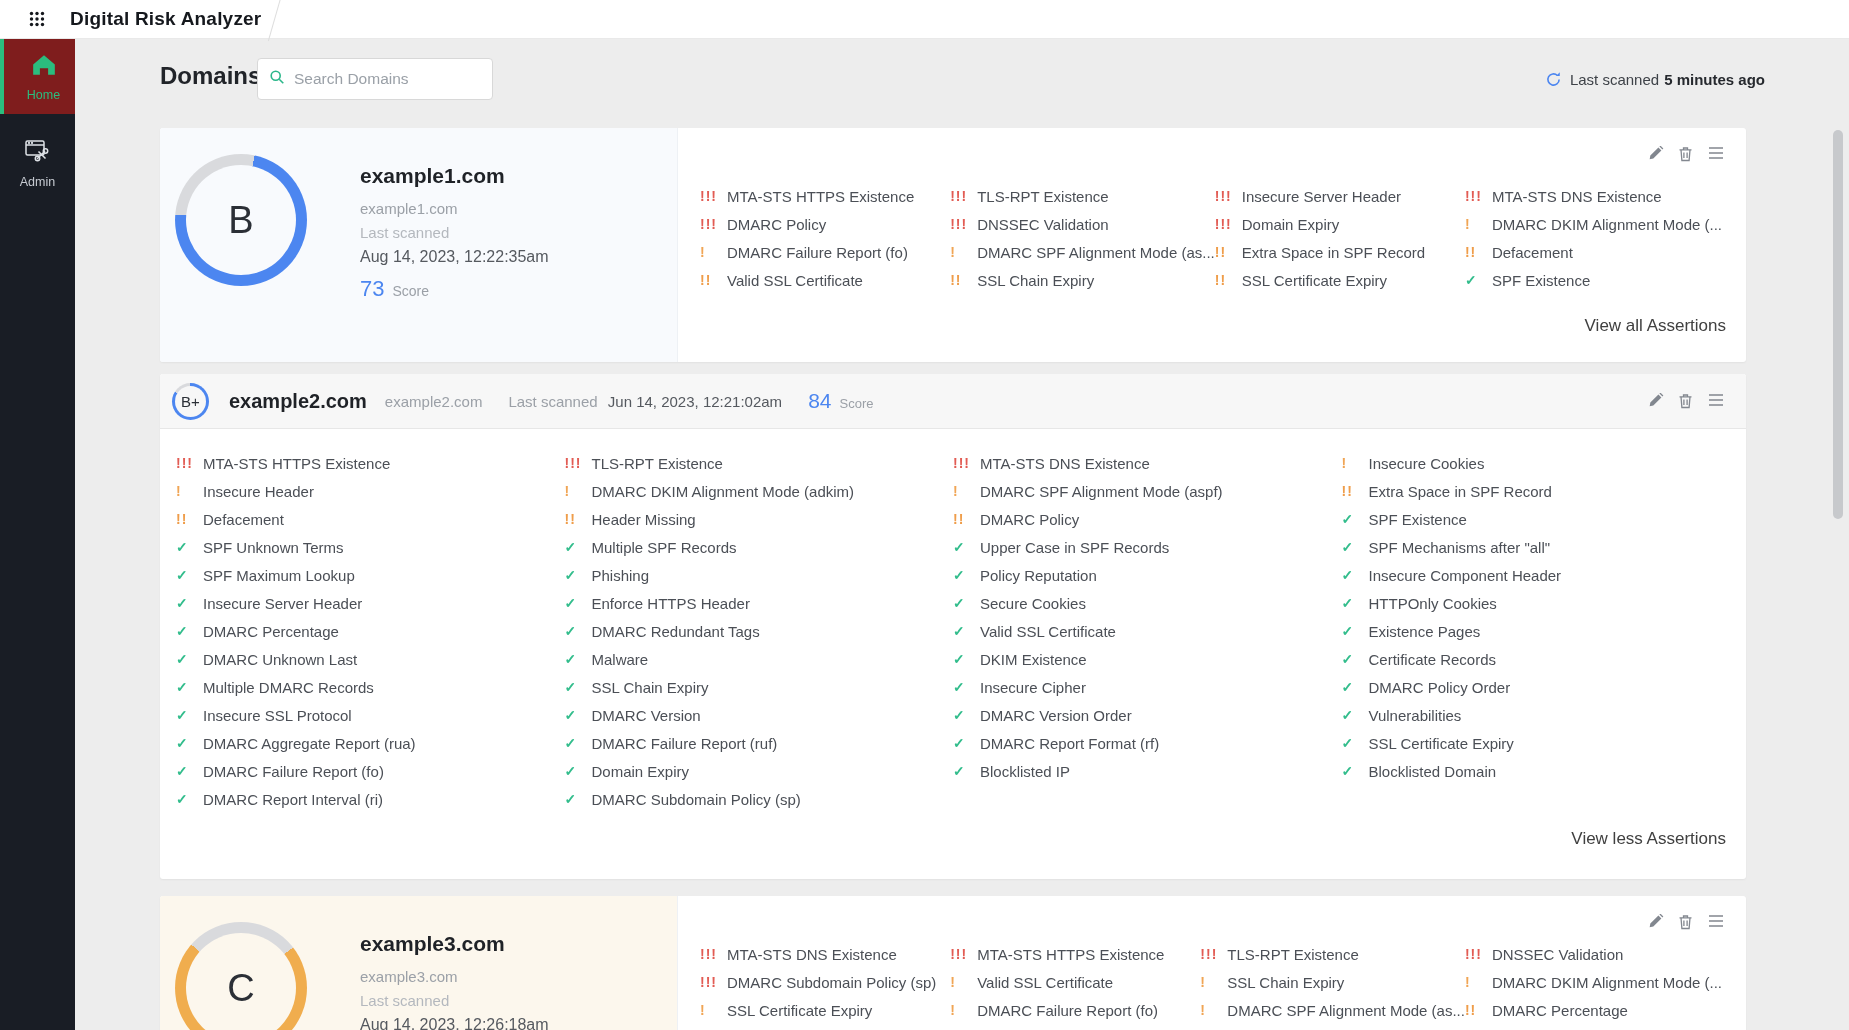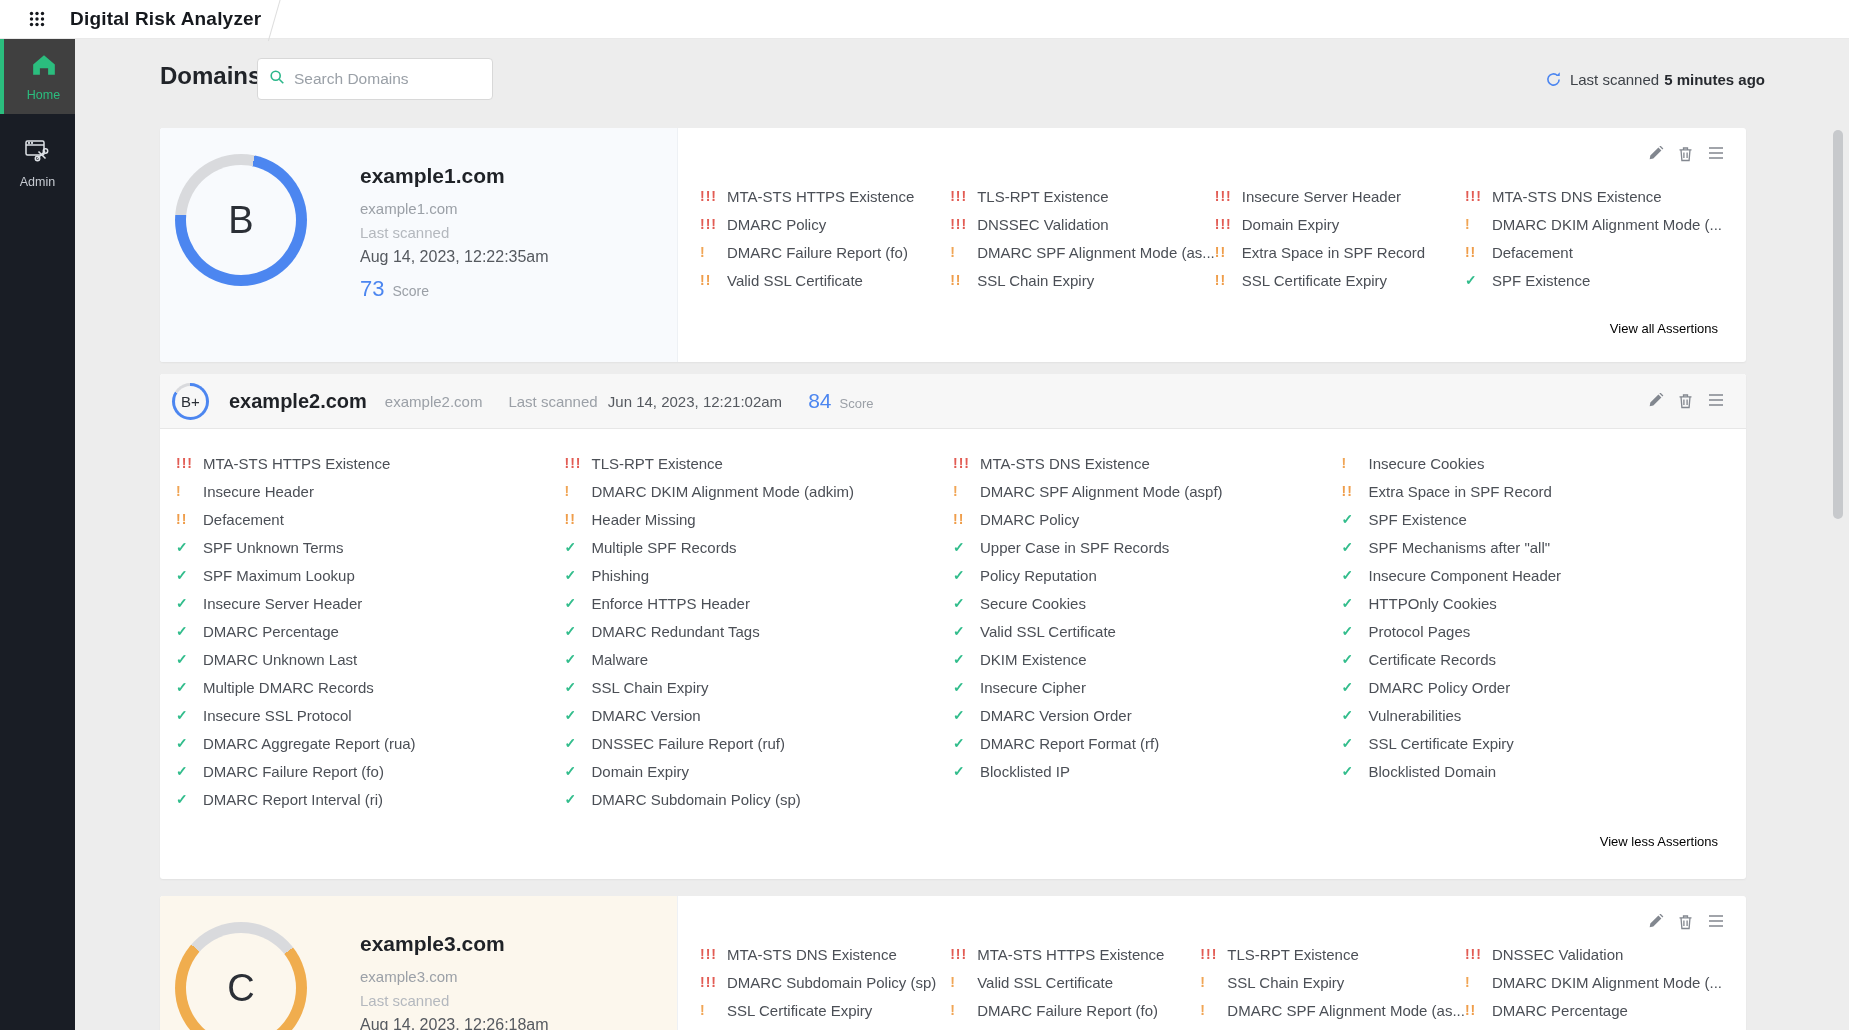--- a/index.html
+++ b/index.html
@@ -18,21 +18,21 @@
   .title-slash { width:1px; height:52px; background:#dedede; transform:rotate(16deg); margin-left:14px; margin-top:-6px; }
   .topbar-right { margin-left:auto; display:flex; align-items:center; padding-right:18px; }
   .add-domain-btn { height:30px; padding:0 18px; background:#35bd88; color:#fff; font-size:15px; font-weight:700;
                     border:none; border-radius:4px; cursor:pointer; font-family:inherit; }
   .gear { margin-left:18px; width:24px; height:24px; cursor:pointer; display:flex; align-items:center; justify-content:center; }
   .avatar { margin-left:14px; width:28px; height:28px; border-radius:50%; overflow:hidden; cursor:pointer; background:#e8eaed; }
   
   .sidebar { position:absolute; left:0; top:39px; width:75px; height:991px; background:#191d25; z-index:20; }
   .side-item { width:75px; display:flex; flex-direction:column; align-items:center; cursor:pointer; padding:14px 0 12px; }
   .side-item .lbl { margin-top:7px; font-size:12.5px; color:#c6cad1; }
-  .side-item.active { background:#404040; border-left:4px solid #2bbd7e; padding-left:8px; }
+  .side-item.active { background:#7f1d1d; border-left:4px solid #2bbd7e; padding-left:8px; }
   .side-item.active .lbl { color:#2bbd7e; }
   .side-item + .side-item { margin-top:10px; }
   
   .page-title { position:absolute; left:160px; top:62px; font-size:24px; font-weight:700; color:#212429; z-index:5; }
   .search-box { position:absolute; left:257px; top:58px; width:236px; height:42px; background:#fff;
                 border:1px solid #d8d8d8; border-radius:4px; display:flex; align-items:center; padding-left:11px; z-index:5; }
   .search-box input { border:none; outline:none; background:transparent; margin-left:9px; font-size:15.5px;
                       font-family:inherit; color:#3e4248; width:180px; }
   .search-box input::placeholder { color:#9aa0a7; }
   .last-updated { position:absolute; right:84px; top:71px; display:flex; align-items:center; font-size:15px; color:#3e4248; z-index:5; }
@@ -61,21 +61,21 @@
   .date { margin-top:7px; font-size:16px; color:#55595f; }
   .score-row { margin-top:10px; display:flex; align-items:baseline; }
   .score { font-size:22px; color:#4c86f0; }
   .score-cap { margin-left:8px; font-size:14px; color:#9ba0a7; }
   
   .a-grid { display:grid; grid-template-columns:repeat(4,1fr); }
   .a-grid-right { position:absolute; left:540px; right:24px; top:54px; }
   .a-grid-full { margin:20px 16px 0 16px; }
   .a-item { height:28px; display:flex; align-items:center; font-size:15px; color:#4b4f56; white-space:nowrap; overflow:hidden; }
   .sev { display:inline-block; width:27px; font-weight:700; font-size:14px; letter-spacing:1px; flex:0 0 27px; }
-  .view-link { position:absolute; right:28px; bottom:26px; font-size:13px; color:#000000; text-decoration:none; cursor:pointer; }
+  .view-link { position:absolute; right:20px; bottom:26px; font-size:17px; color:#404040; text-decoration:none; cursor:pointer; }
   
   .card2-head { height:55px; background:#f7f7f7; border-bottom:1px solid #e7e7e7; border-radius:3px 3px 0 0;
                 display:flex; align-items:center; padding-left:12px; position:relative; }
   .ring-sm { width:37px; height:37px; flex:0 0 37px; }
   .ring-sm::after { inset:3px; background:#f7f7f7; }
   .grade-sm { position:relative; z-index:1; font-size:15px; color:#2b2f36; }
   .card2-head h2 { margin-left:20px; font-size:20px; font-weight:700; color:#1f2227; }
   .card2-head .alias { margin:0 0 0 18px; font-size:15px; }
   .scanned { margin-left:26px; font-size:15px; }
   .scanned .sc-lbl { color:#9ba0a7; }
@@ -389,21 +389,21 @@
         <div class="a-item">
           <span class="sev" style="color: rgb(50, 189, 140);">✓</span>
           <span>SSL Chain Expiry</span>
         </div>
         <div class="a-item">
           <span class="sev" style="color: rgb(50, 189, 140);">✓</span>
           <span>DMARC Version</span>
         </div>
         <div class="a-item">
           <span class="sev" style="color: rgb(50, 189, 140);">✓</span>
-          <span>DNSSEC Failure Report (ruf)</span>
+          <span>DMARC Failure Report (ruf)</span>
         </div>
         <div class="a-item">
           <span class="sev" style="color: rgb(50, 189, 140);">✓</span>
           <span>Domain Expiry</span>
         </div>
         <div class="a-item">
           <span class="sev" style="color: rgb(50, 189, 140);">✓</span>
           <span>DMARC Subdomain Policy (sp)</span>
         </div>
       </div>
@@ -477,21 +477,21 @@
         <div class="a-item">
           <span class="sev" style="color: rgb(50, 189, 140);">✓</span>
           <span>Insecure Component Header</span>
         </div>
         <div class="a-item">
           <span class="sev" style="color: rgb(50, 189, 140);">✓</span>
           <span>HTTPOnly Cookies</span>
         </div>
         <div class="a-item">
           <span class="sev" style="color: rgb(50, 189, 140);">✓</span>
-          <span>Protocol Pages</span>
+          <span>Existence Pages</span>
         </div>
         <div class="a-item">
           <span class="sev" style="color: rgb(50, 189, 140);">✓</span>
           <span>Certificate Records</span>
         </div>
         <div class="a-item">
           <span class="sev" style="color: rgb(50, 189, 140);">✓</span>
           <span>DMARC Policy Order</span>
         </div>
         <div class="a-item">

